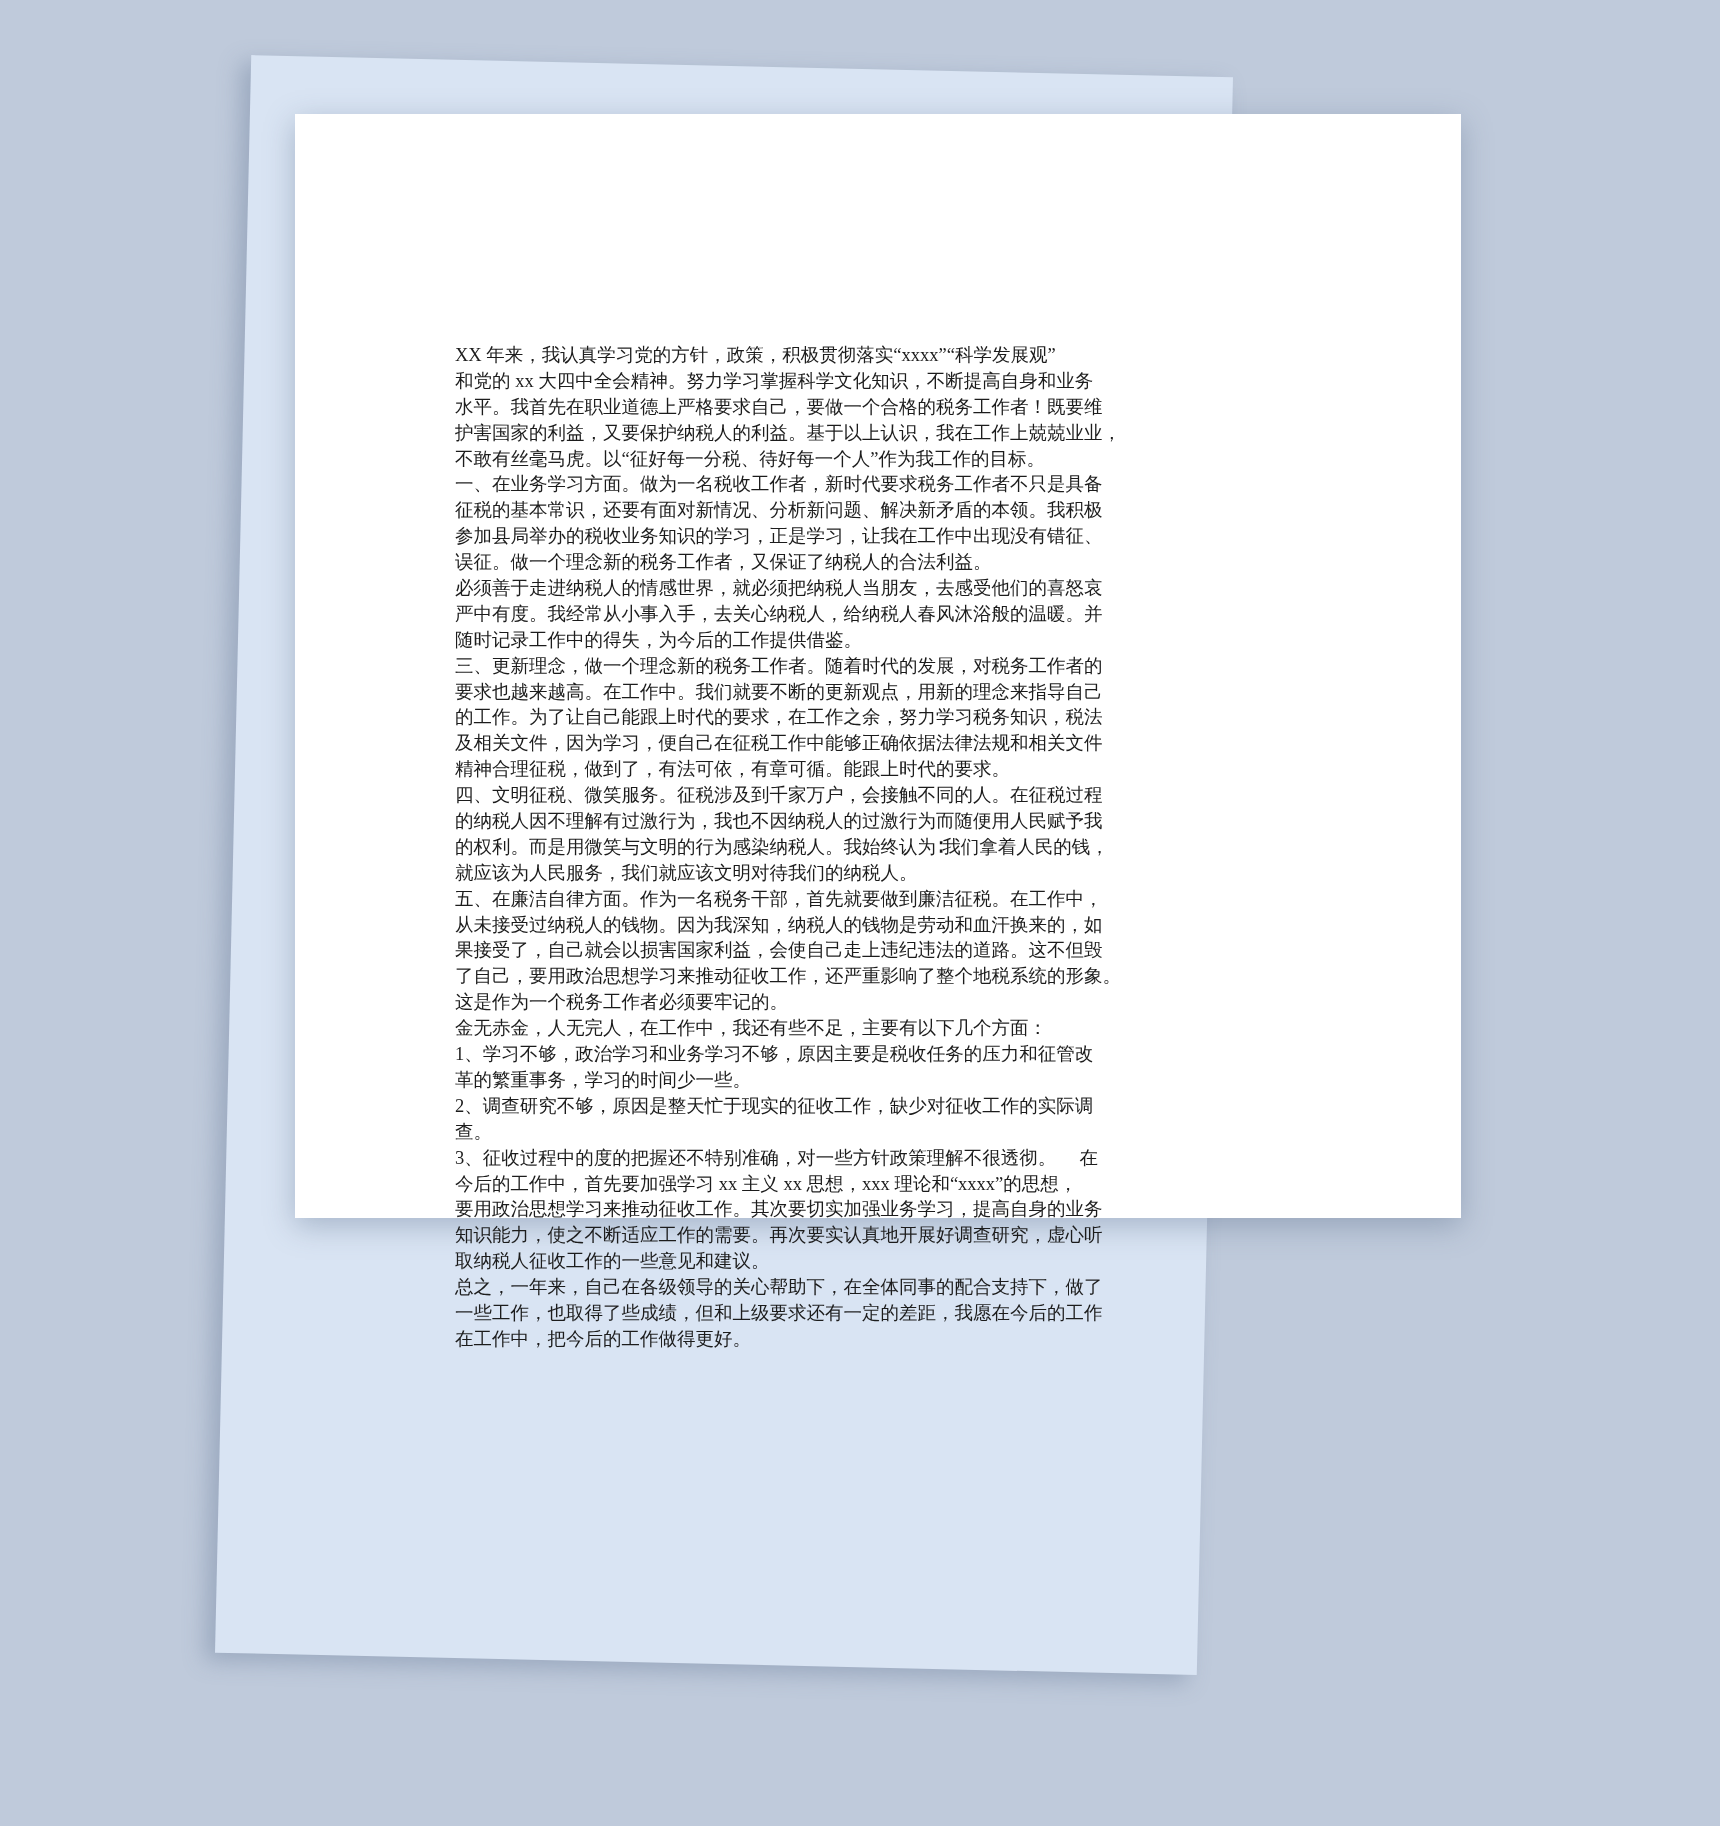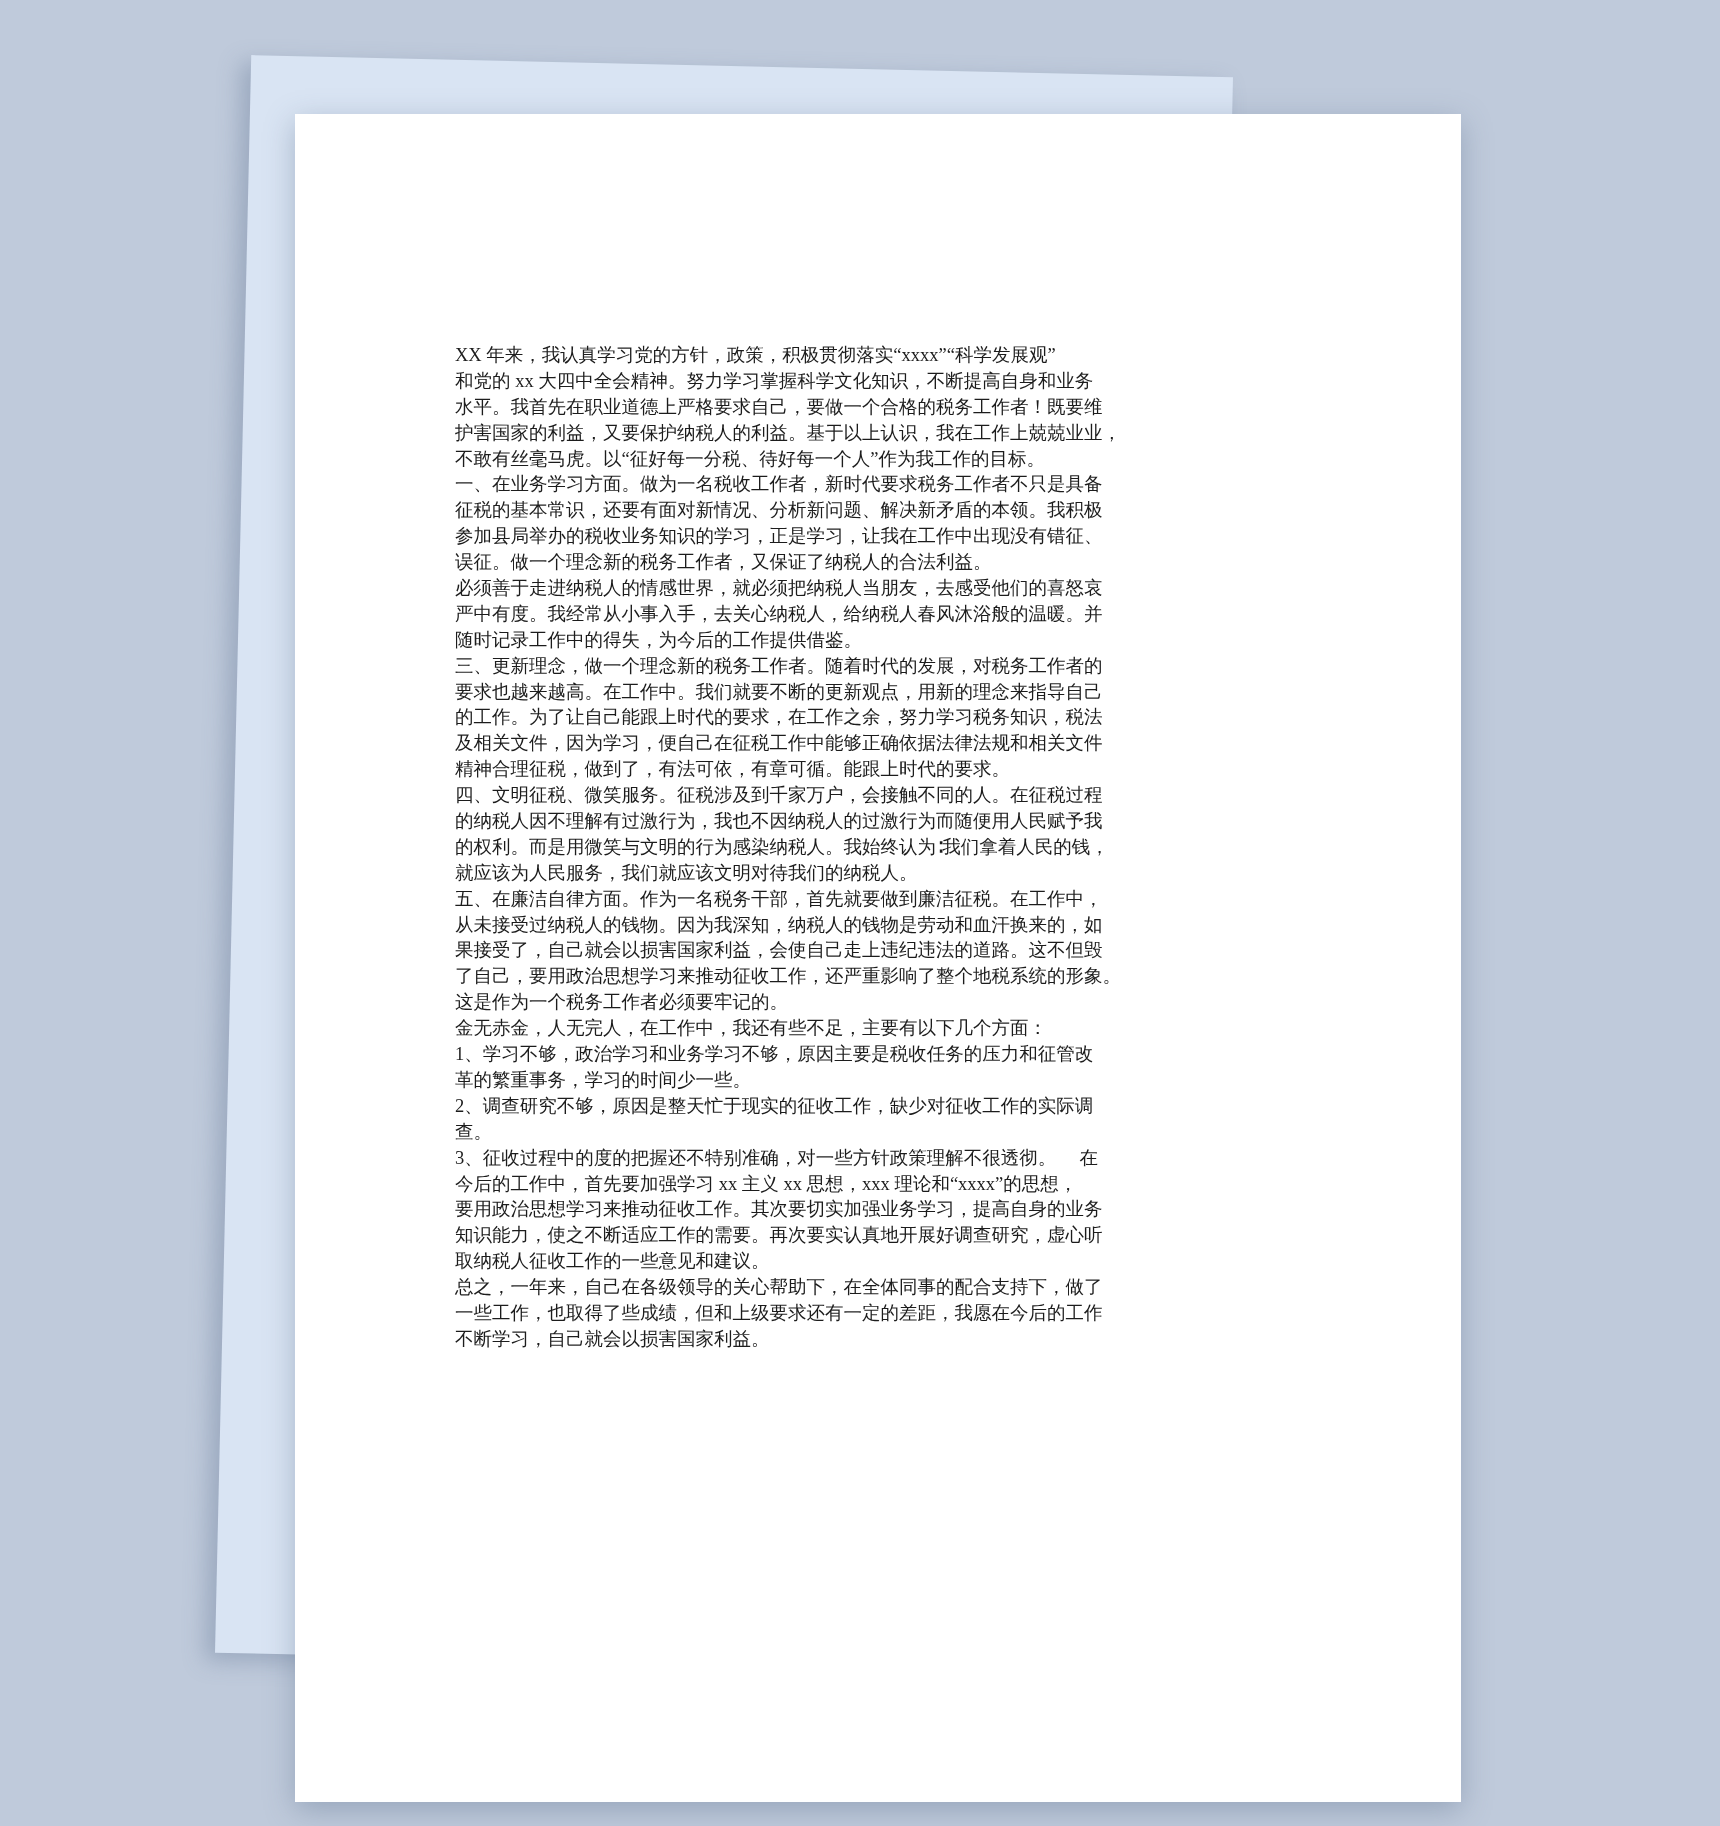--- a/index.html
+++ b/index.html
@@ -26,21 +26,21 @@
     height: 1598px;
     background: #d9e4f3;
     transform: rotate(1.3deg);
     box-shadow: -10px 8px 22px rgba(88, 108, 140, 0.35);
   }
   .page {
     position: absolute;
     left: 295px;
     top: 114px;
     width: 1166px;
-    height: 1688px;
+    height: 1104px;
     background: #ffffff;
     box-shadow: 0 8px 28px rgba(84, 104, 134, 0.38);
   }
   .text-block {
     position: absolute;
     left: 160px;
     top: 229px;
     width: 660px;
   }
   .text-line {
@@ -91,16 +91,16 @@
         <div class="text-line">革的繁重事务，学习的时间少一些。</div>
         <div class="text-line">2、调查研究不够，原因是整天忙于现实的征收工作，缺少对征收工作的实际调</div>
         <div class="text-line">查。</div>
         <div class="text-line">3、征收过程中的度的把握还不特别准确，对一些方针政策理解不很透彻。　 在</div>
         <div class="text-line">今后的工作中，首先要加强学习 xx 主义 xx 思想，xxx 理论和“xxxx”的思想，</div>
         <div class="text-line">要用政治思想学习来推动征收工作。其次要切实加强业务学习，提高自身的业务</div>
         <div class="text-line">知识能力，使之不断适应工作的需要。再次要实认真地开展好调查研究，虚心听</div>
         <div class="text-line">取纳税人征收工作的一些意见和建议。</div>
         <div class="text-line">总之，一年来，自己在各级领导的关心帮助下，在全体同事的配合支持下，做了</div>
         <div class="text-line">一些工作，也取得了些成绩，但和上级要求还有一定的差距，我愿在今后的工作</div>
-        <div class="text-line">不断学习，自己就会以损害国家利益。</div>
+        <div class="text-line">在工作中，把今后的工作做得更好。</div>
       </div>
   </div>
 </div>
 
 </body></html>

